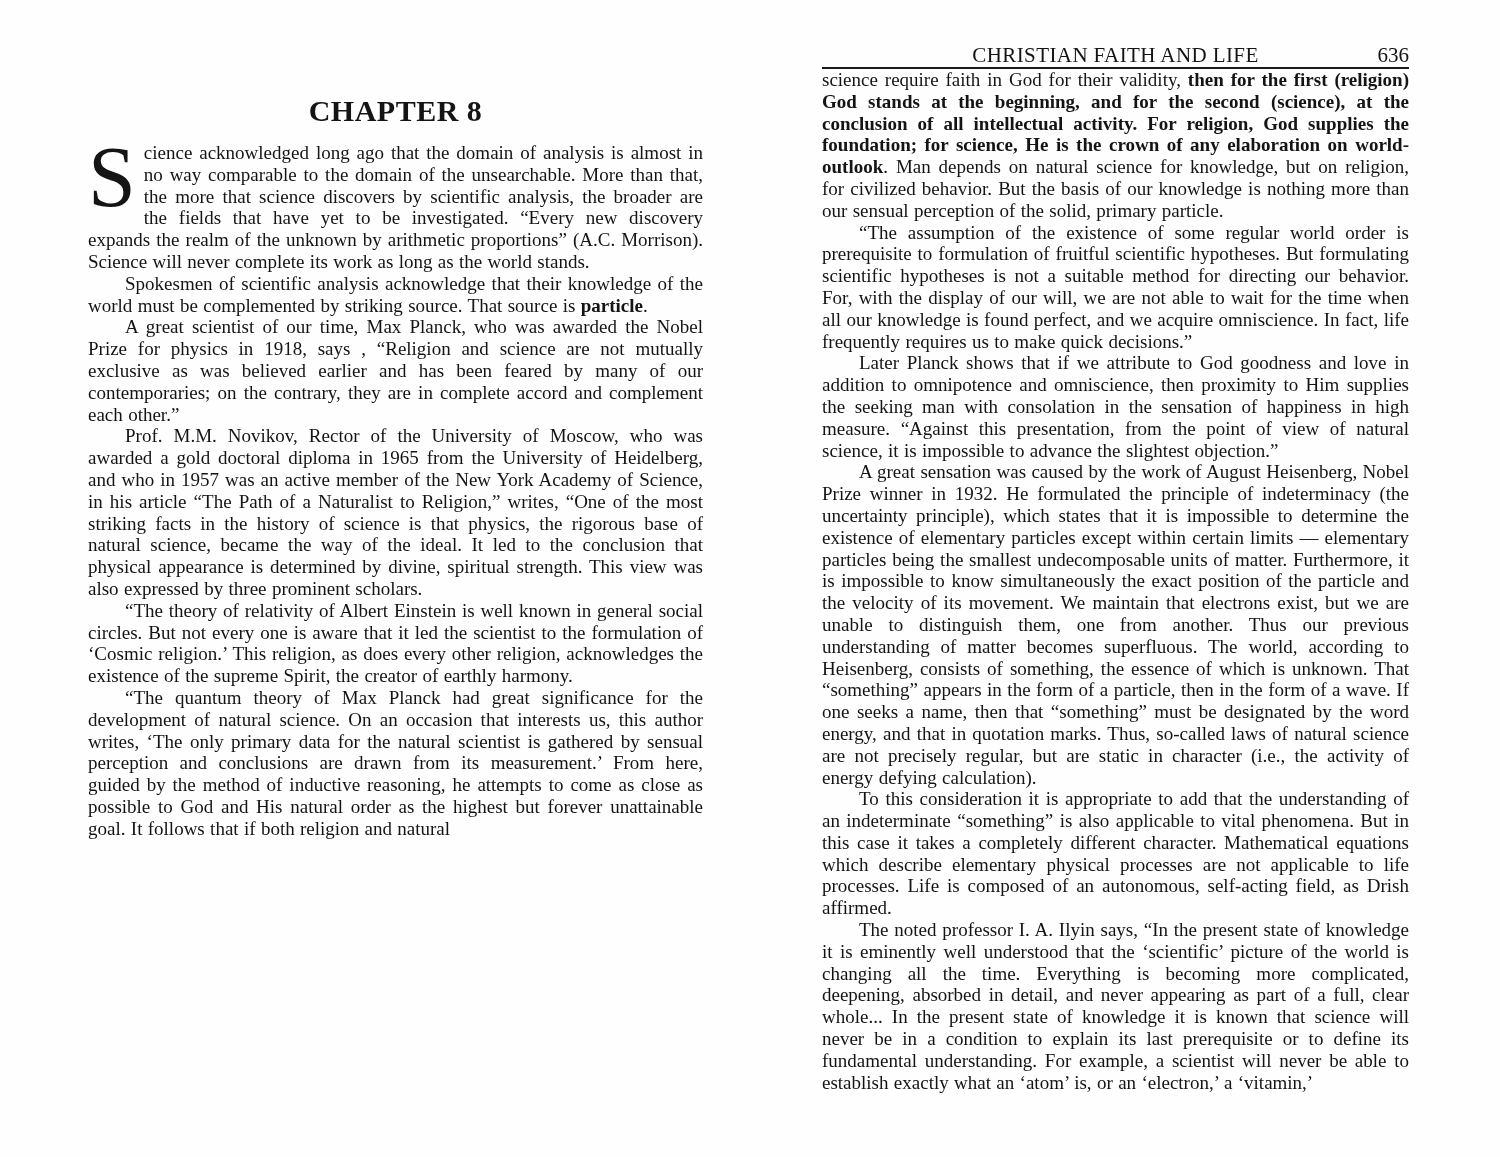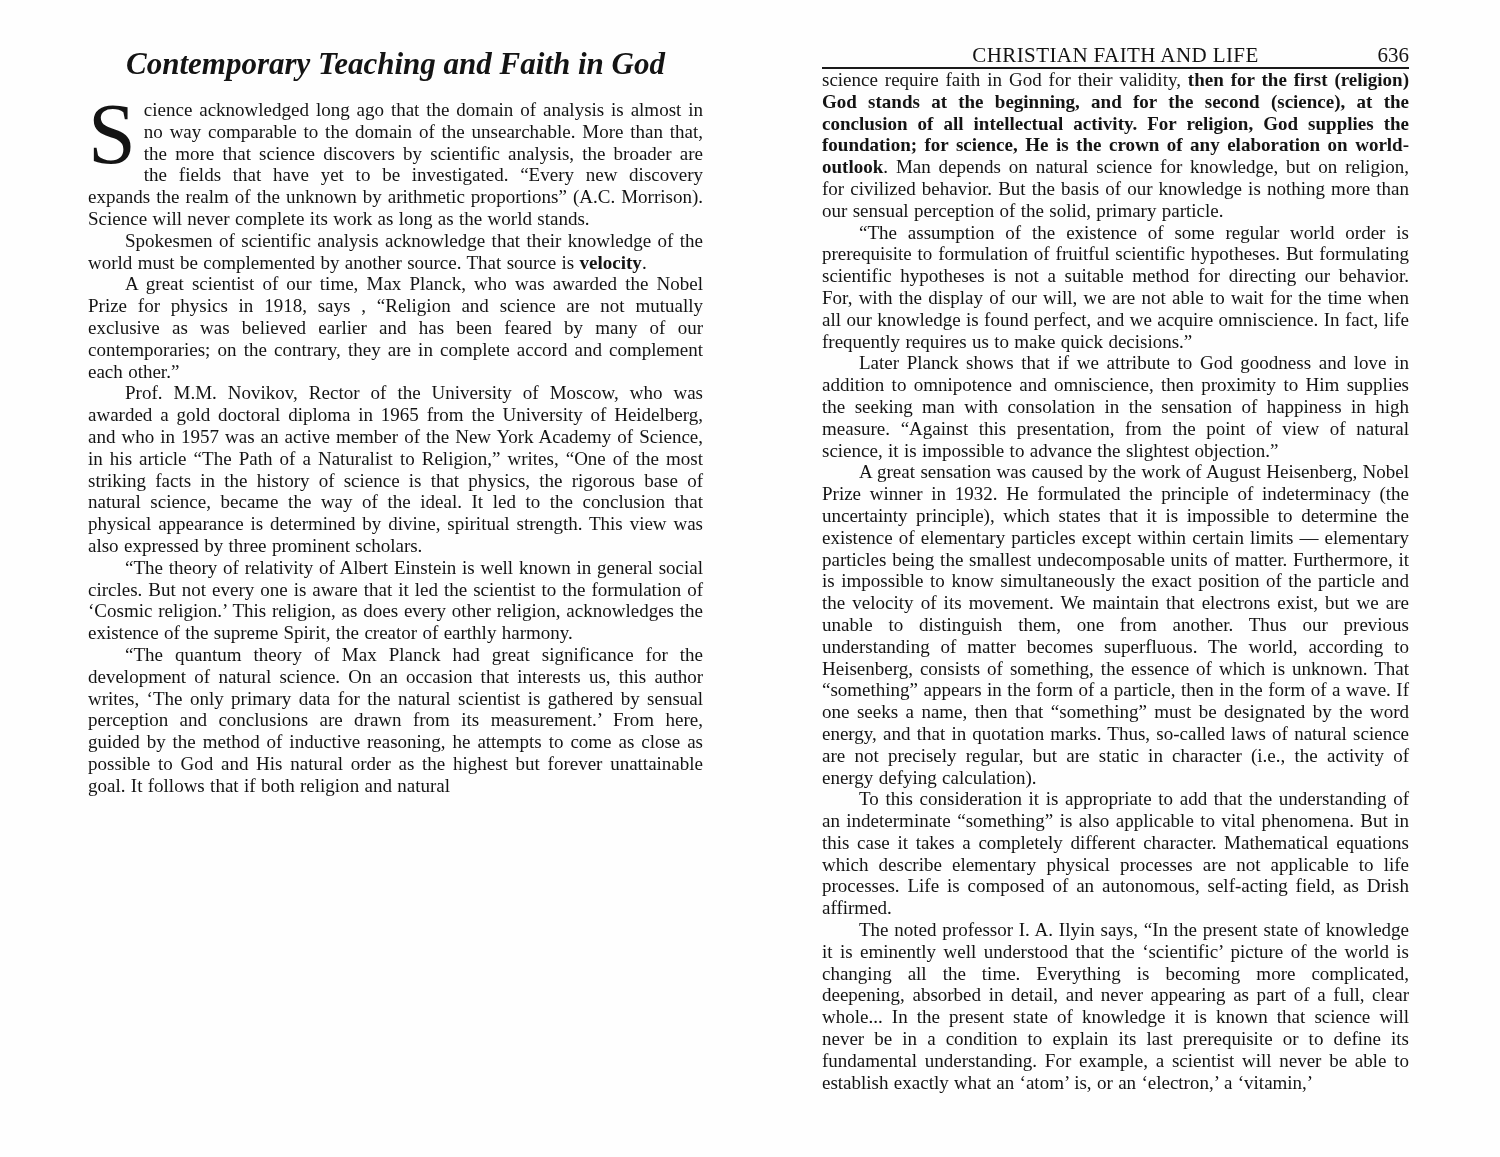--- a/index.html
+++ b/index.html
@@ -81,26 +81,26 @@
     padding: 3px 8px 0 0;
   }
   b { font-weight: bold; }
 </style>
 </head>
 <body>
 
 <div class="spread">
 
   <section class="page page-left">
-    <h2 class="chapter-title">Contemporary Teaching and Faith in God</h2>
+    <h1 class="chapter-label">CHAPTER 8</h1>
 
     <div class="body-block-left">
       <p class="body-text no-indent"><span class="dropcap">S</span><span>cience acknowledged long ago that the domain of analysis is almost in no way comparable to the domain of the unsearchable. More than that, the more that science discovers by scientific analysis, the broader are the fields that have yet to be investigated. “Every new discovery expands the realm of the unknown by arithmetic proportions” (A.C. Morrison). Science will never complete its work as long as the world stands.</span></p>
 
-      <p class="body-text"><span>Spokesmen of scientific analysis acknowledge that their knowledge of the world must be complemented by another source. That source is </span><b>velocity</b><span>.</span></p>
+      <p class="body-text"><span>Spokesmen of scientific analysis acknowledge that their knowledge of the world must be complemented by striking source. That source is </span><b>particle</b><span>.</span></p>
 
       <p class="body-text">A great scientist of our time, Max Planck, who was awarded the Nobel Prize for physics in 1918, says , “Religion and science are not mutually exclusive as was believed earlier and has been feared by many of our contemporaries; on the contrary, they are in complete accord and complement each other.”</p>
       <p class="body-text">Prof. M.M. Novikov, Rector of the University of Moscow, who was awarded a gold doctoral diploma in 1965 from the University of Heidelberg, and who in 1957 was an active member of the New York Academy of Science, in his article “The Path of a Naturalist to Religion,” writes, “One of the most striking facts in the history of science is that physics, the rigorous base of natural science, became the way of the ideal. It led to the conclusion that physical appearance is determined by divine, spiritual strength. This view was also expressed by three prominent scholars.</p>
       <p class="body-text">“The theory of relativity of Albert Einstein is well known in general social circles. But not every one is aware that it led the scientist to the formulation of ‘Cosmic religion.’ This religion, as does every other religion, acknowledges the existence of the supreme Spirit, the creator of earthly harmony.</p>
       <p class="body-text">“The quantum theory of Max Planck had great significance for the development of natural science. On an occasion that interests us, this author writes, ‘The only primary data for the natural scientist is gathered by sensual perception and conclusions are drawn from its measurement.’ From here, guided by the method of inductive reasoning, he attempts to come as close as possible to God and His natural order as the highest but forever unattainable goal. It follows that if both religion and natural</p>
     </div>
   </section>
 
   <section class="page page-right">
     <header class="running-head">

